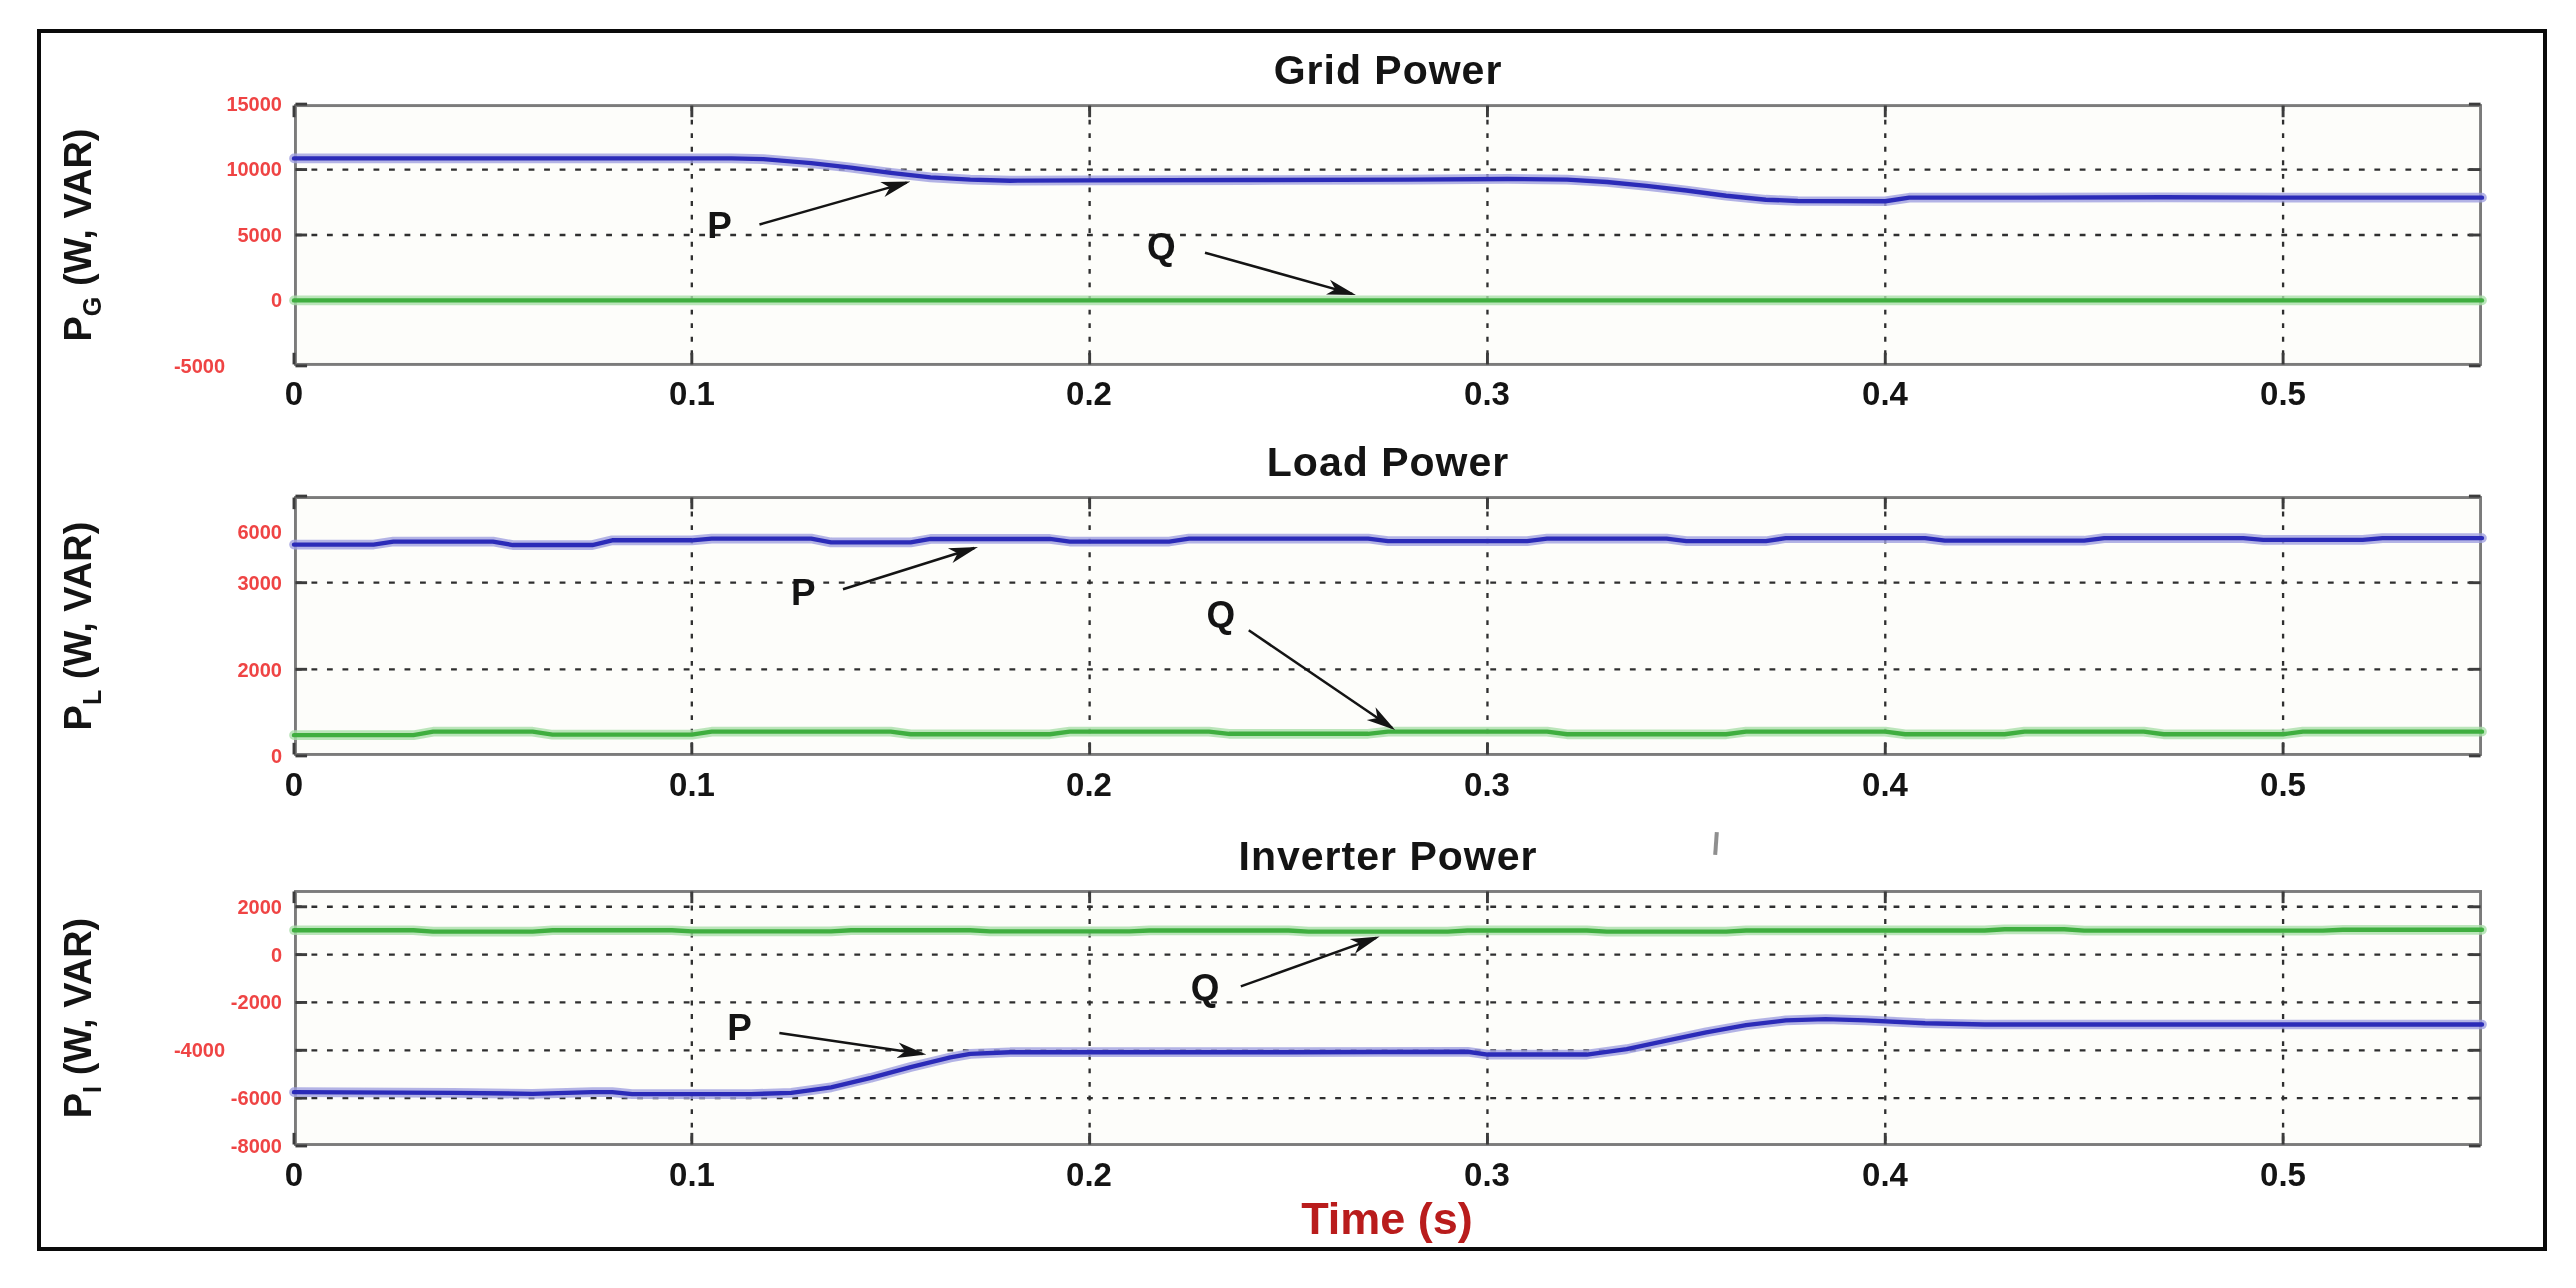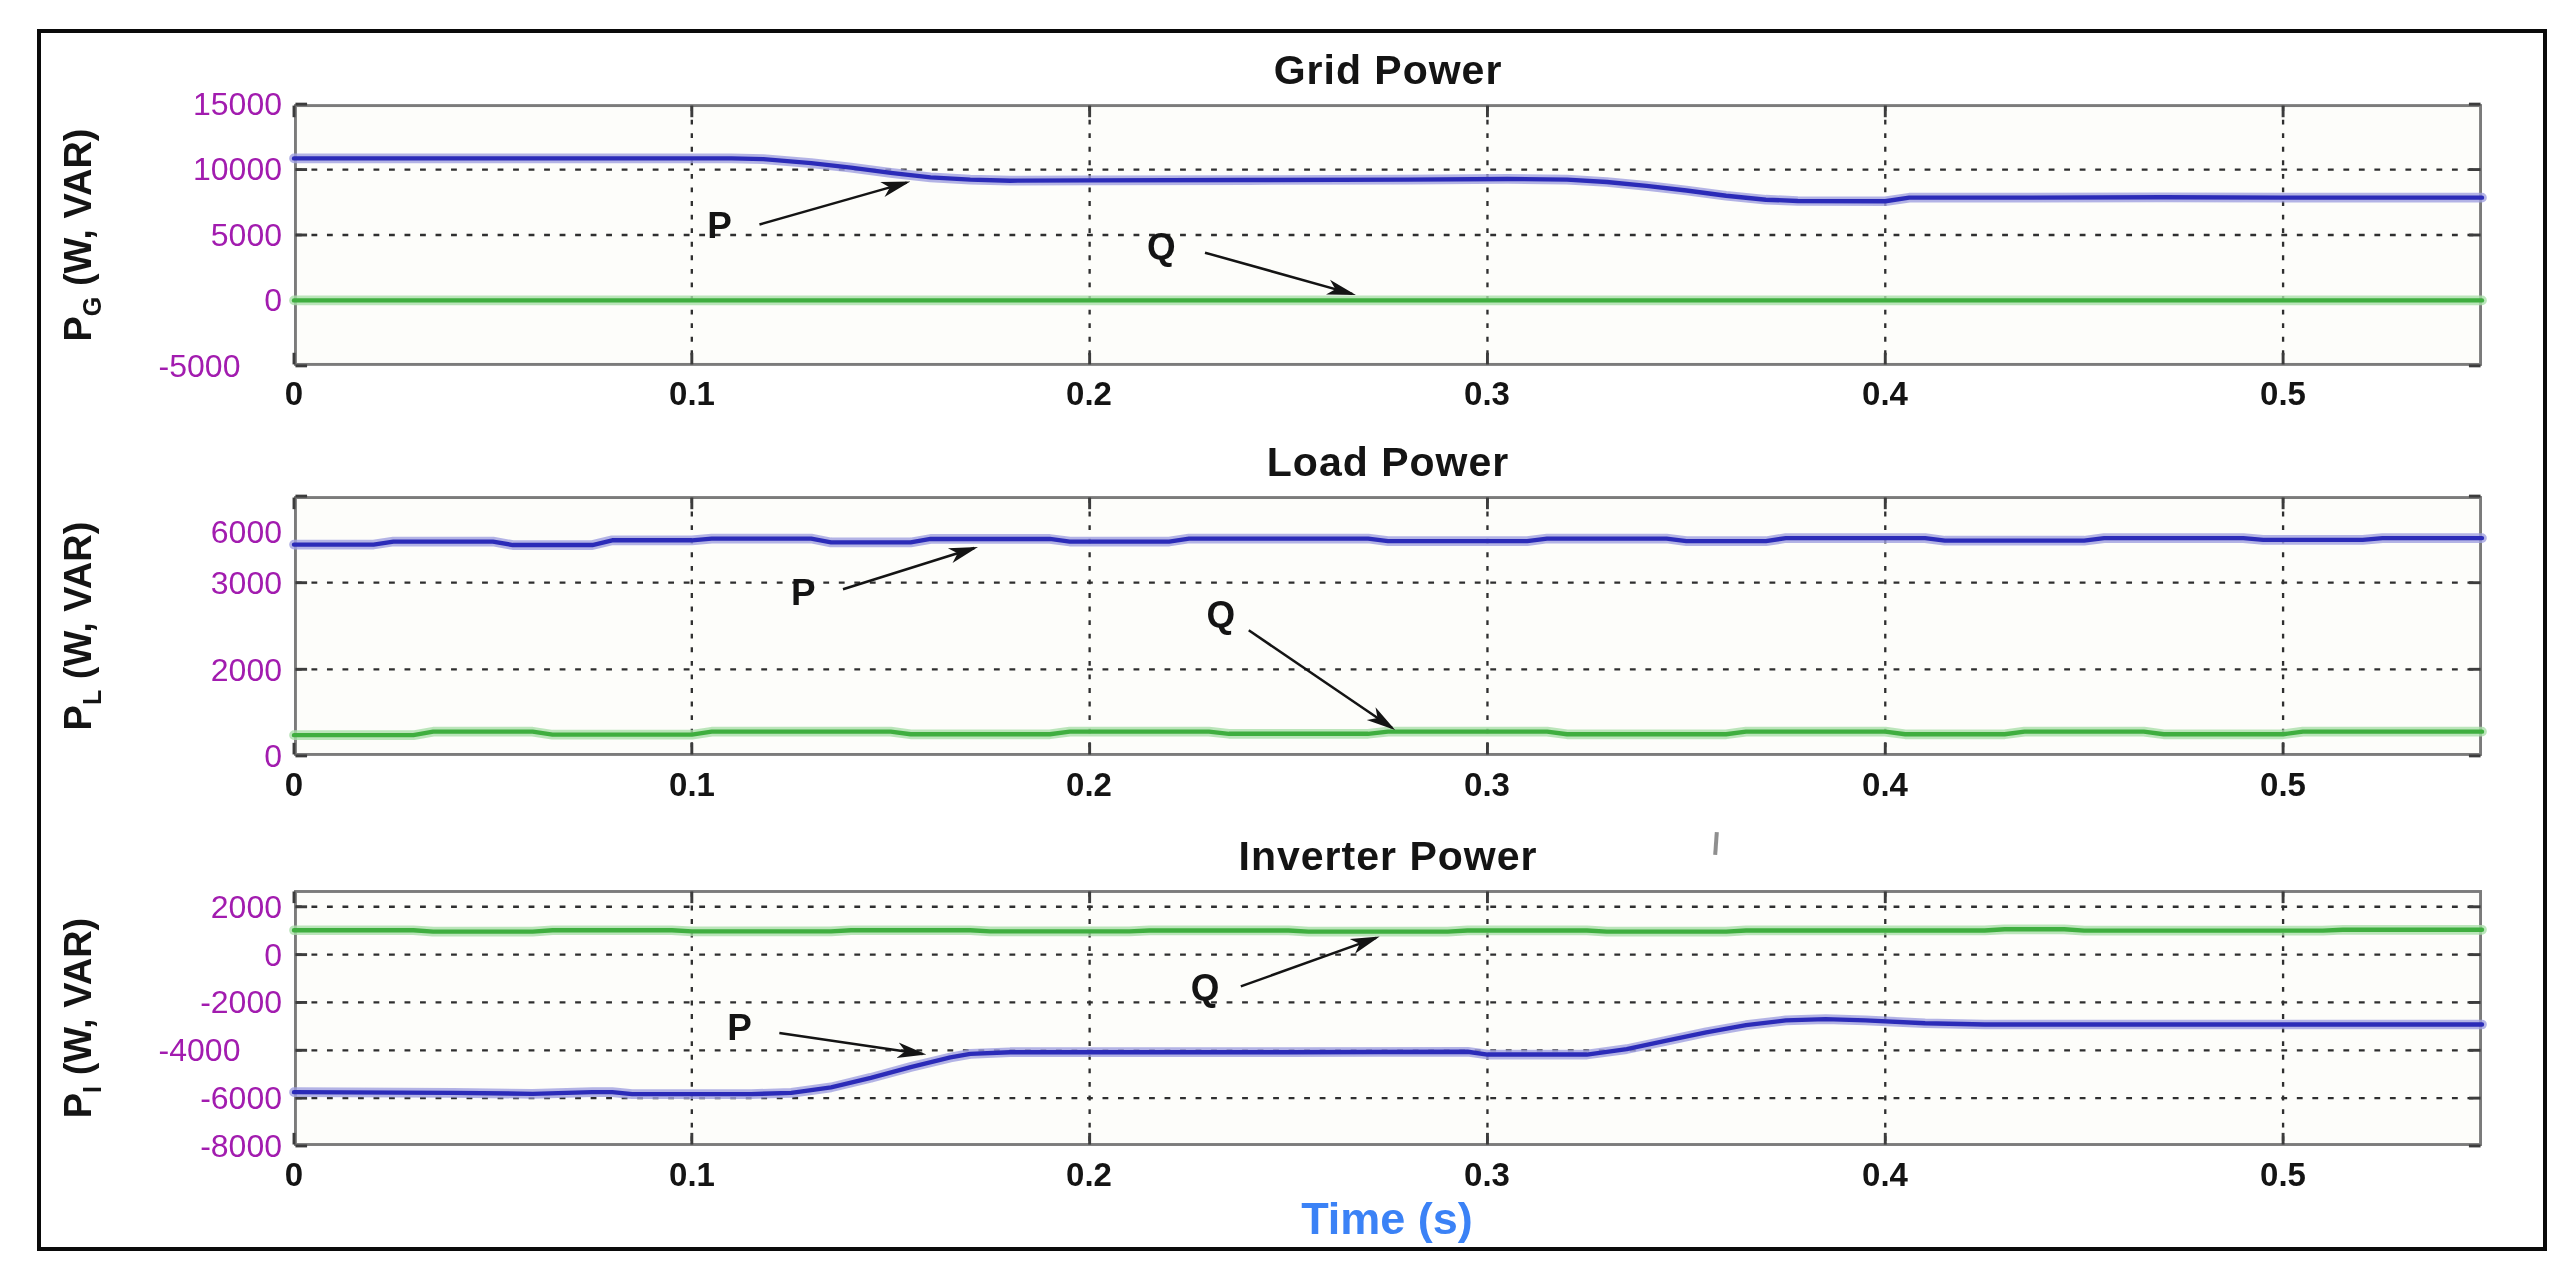--- a/index.html
+++ b/index.html
@@ -6,25 +6,25 @@
   #fig{position:relative;width:2576px;height:1288px;background:#ffffff;
        font-family:"Liberation Sans",sans-serif;overflow:hidden;}
   .frame{position:absolute;left:37px;top:29px;width:2510px;height:1222px;
          border:4.8px solid #0a0a0a;box-sizing:border-box;background:#ffffff;}
   .chart-svg{position:absolute;overflow:visible;}
   .title{position:absolute;font-weight:bold;font-size:41px;color:#141414;
          transform:translateX(-50%);white-space:nowrap;letter-spacing:1px;}
   .ylabel{position:absolute;font-weight:bold;font-size:38px;color:#141414;
           transform:translate(-50%,-50%) rotate(-90deg);white-space:nowrap;}
   .ylabel .sub{font-size:25px;vertical-align:-9.7px;}
-  .ytick{position:absolute;font-weight:normal;font-size:32px;color:#a21caf;
+  .ytick{position:absolute;font-weight:bold;font-size:20px;color:#ef4444;
          width:165px;text-align:right;transform:translateY(-50%);}
   .xtick{position:absolute;font-weight:bold;font-size:33px;color:#141414;
          transform:translateX(-50%);white-space:nowrap;}
-  .xlabel{position:absolute;font-weight:bold;font-size:45px;color:#3b82f6;
+  .xlabel{position:absolute;font-weight:bold;font-size:45px;color:#b91c1c;
           transform:translateX(-50%);white-space:nowrap;}
   .artifact{position:absolute;width:3.9px;height:23px;background:#6a6a6a;opacity:.75;}
 </style>
 </head>
 <body>
 
 <div id="fig">
   <div class="frame"></div>
   <div id="plots">
       <div class="title" style="left: 1388px; top: 47px;">Grid Power</div>

